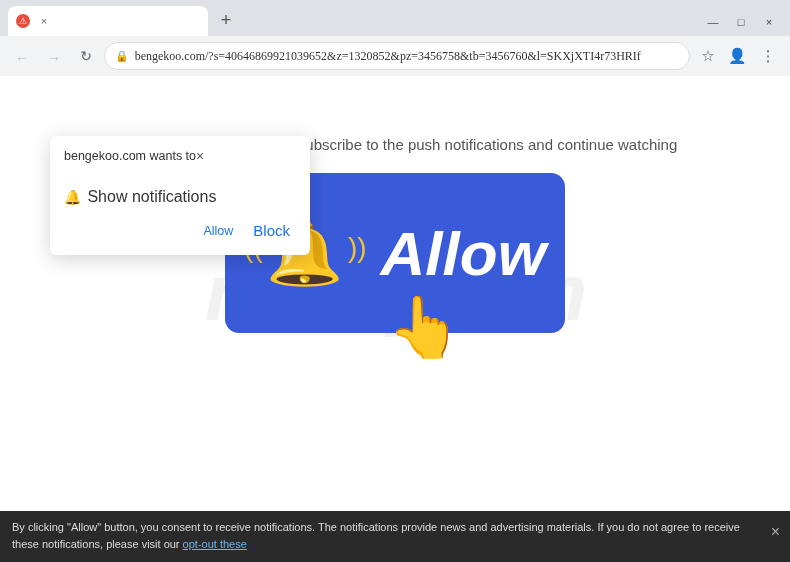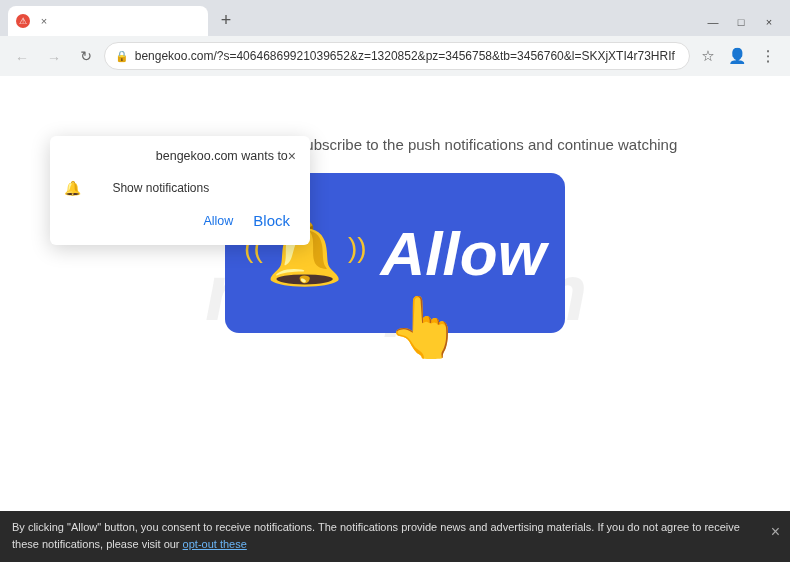--- a/index.html
+++ b/index.html
@@ -139,20 +139,21 @@
       font-size: 11px;
       color: #555;
     }
     .address-text {
       font-size: 12px;
       color: #333;
       flex: 1;
       white-space: nowrap;
       overflow: hidden;
       text-overflow: ellipsis;
+      font-family: Liberation Serif, serif;
     }
     .toolbar-icons {
       display: flex;
       align-items: center;
       gap: 2px;
     }
     .toolbar-icon {
       width: 28px;
       height: 28px;
       border-radius: 50%;
@@ -256,23 +257,23 @@
       left: 50px;
       background: #fff;
       border-radius: 6px;
       box-shadow: 0 4px 20px rgba(0,0,0,0.18);
       padding: 12px 14px;
       width: 260px;
       z-index: 10;
     }
     .notif-popup-header {
       display: flex;
-      justify-content: flex-end;
-      align-items: center;
-      margin-bottom: 16px;
+      justify-content: flex-start;
+      align-items: center;
+      margin-bottom: 24px;
     }
     .notif-domain {
       font-size: 12.5px;
       color: #333;
       font-weight: 500;
     }
     .notif-close {
       font-size: 14px;
       color: #555;
       cursor: pointer;
@@ -281,23 +282,22 @@
       display: flex;
       align-items: center;
       gap: 6px;
       margin-bottom: 12px;
     }
     .notif-bell-icon {
       font-size: 14px;
       color: #555;
     }
     .notif-show-label {
-      font-size: 12px;
+      font-size: 16px;
       color: #333;
-      margin-left: 25px;
     }
     .notif-buttons {
       display: flex;
       gap: 8px;
       justify-content: flex-end;
     }
     .notif-allow-btn {
       background: none;
       border: none;
       color: #1a73e8;

